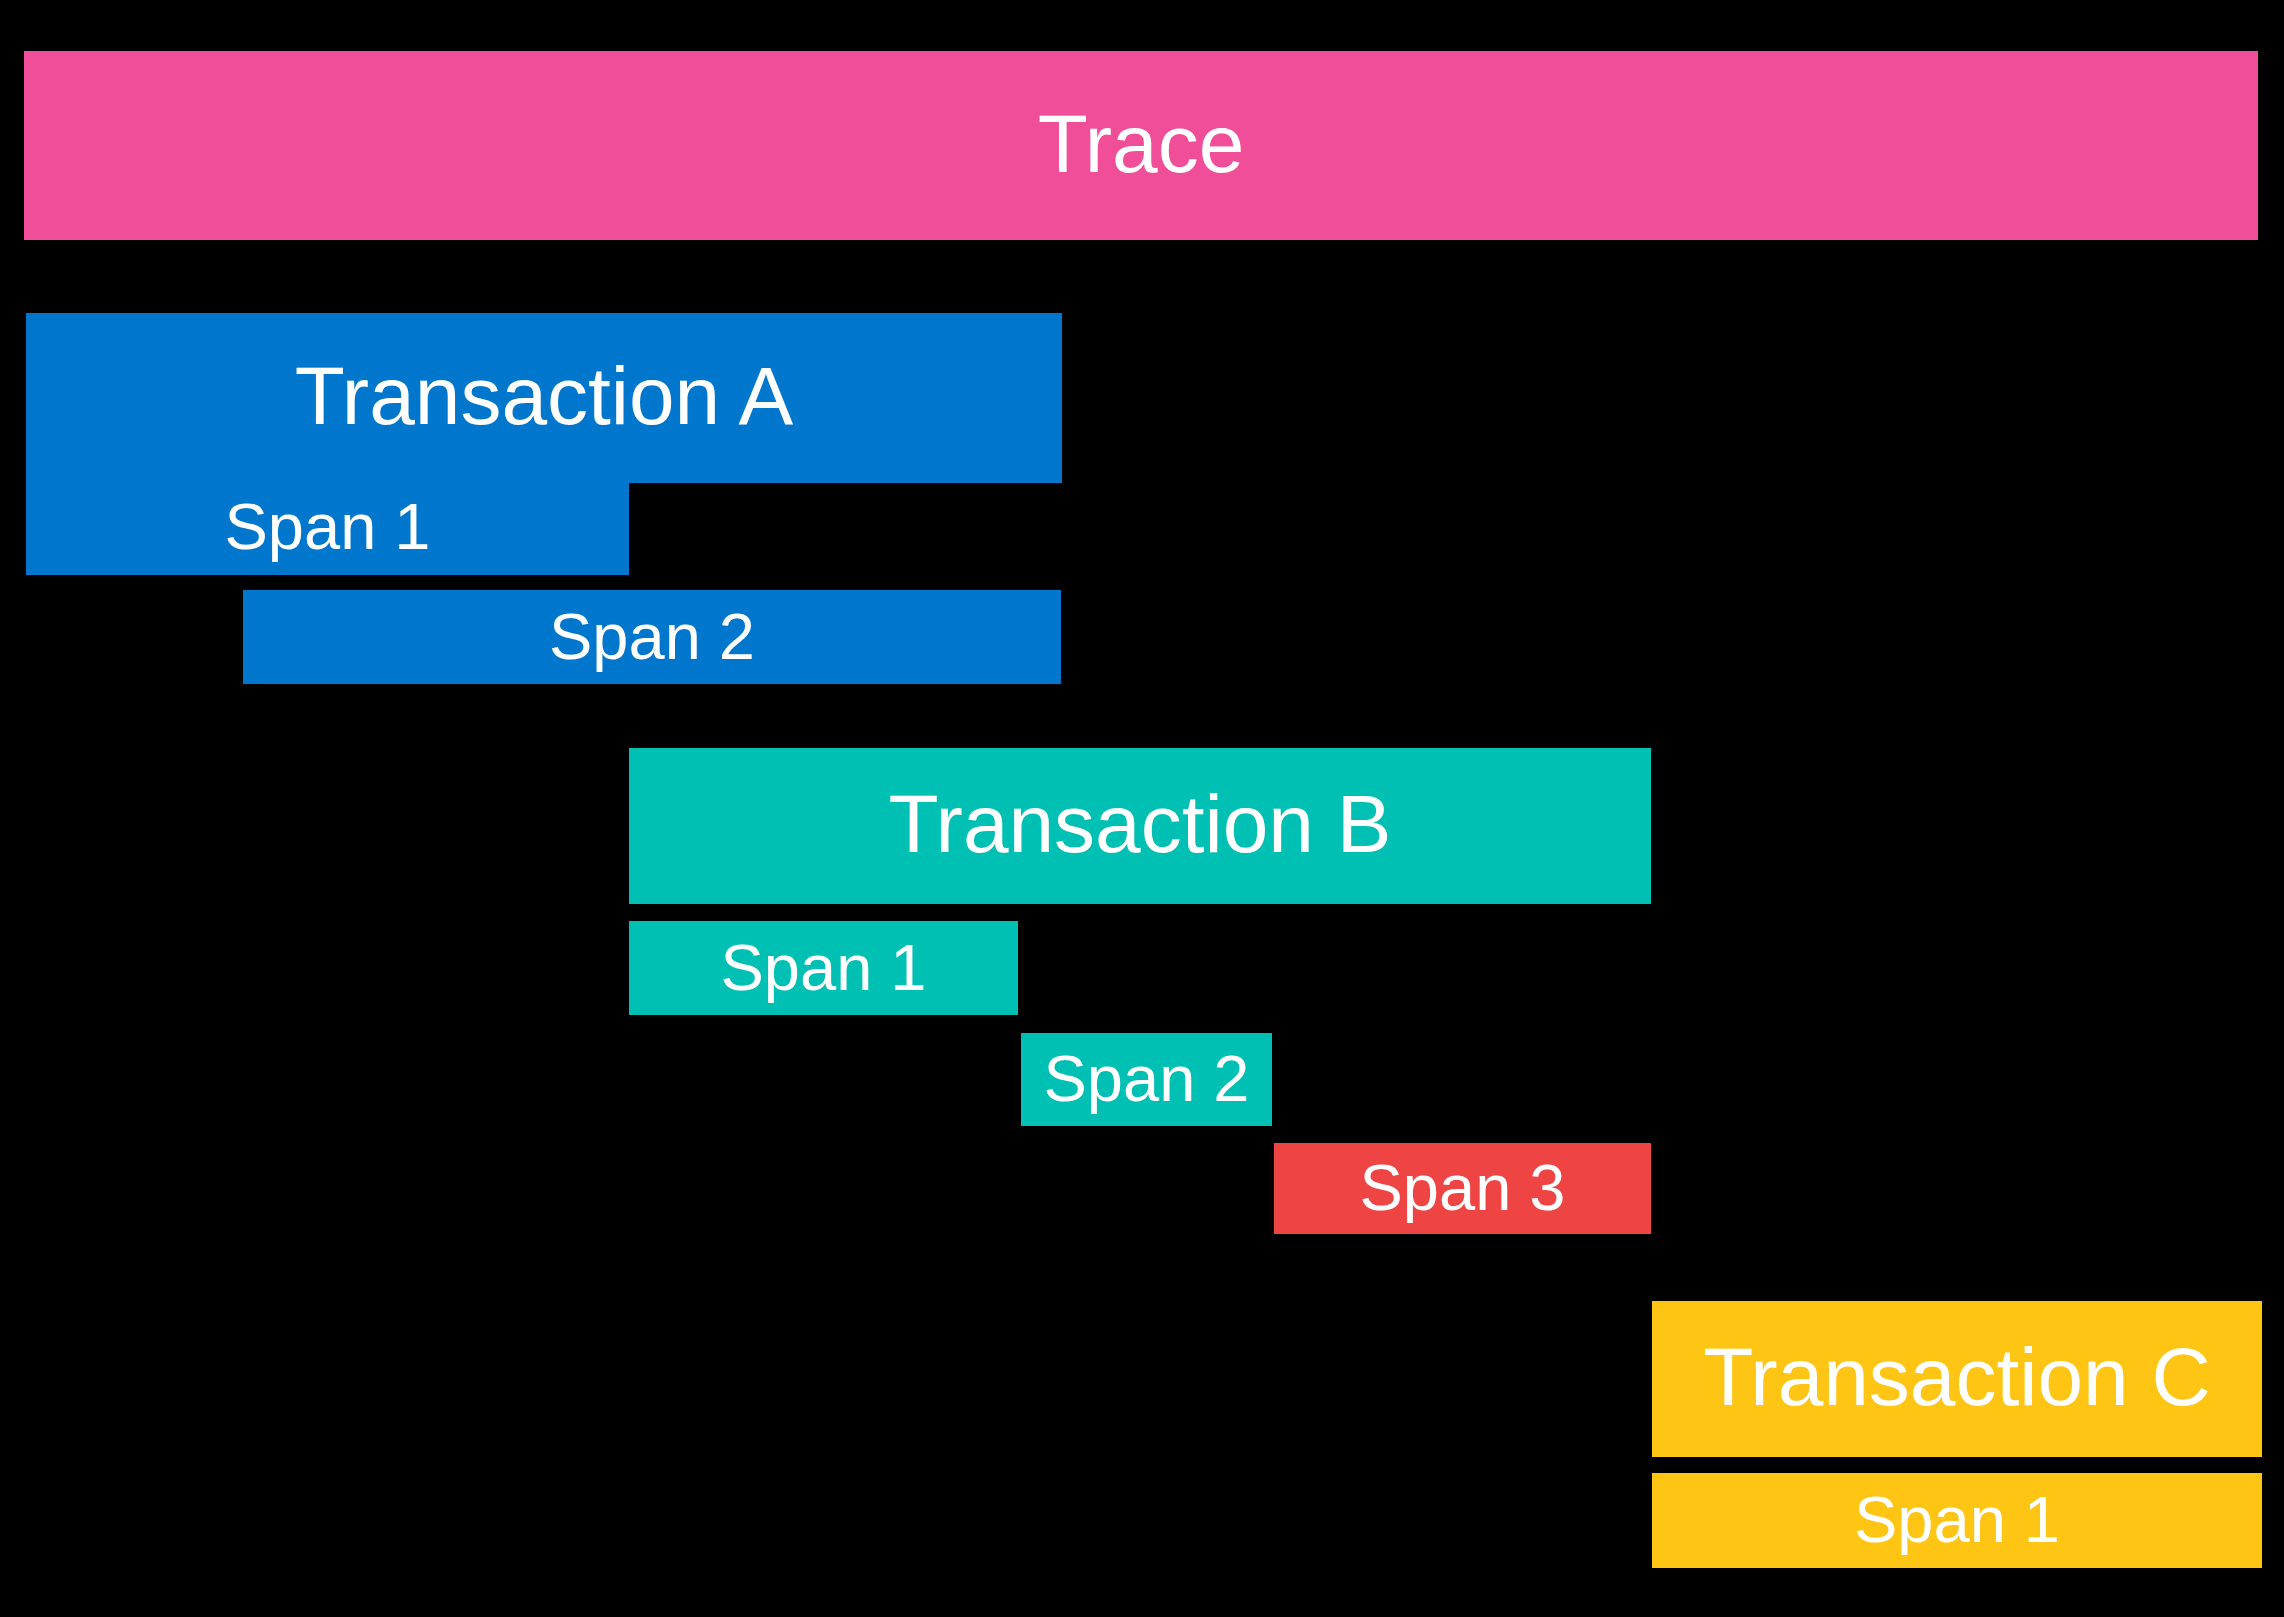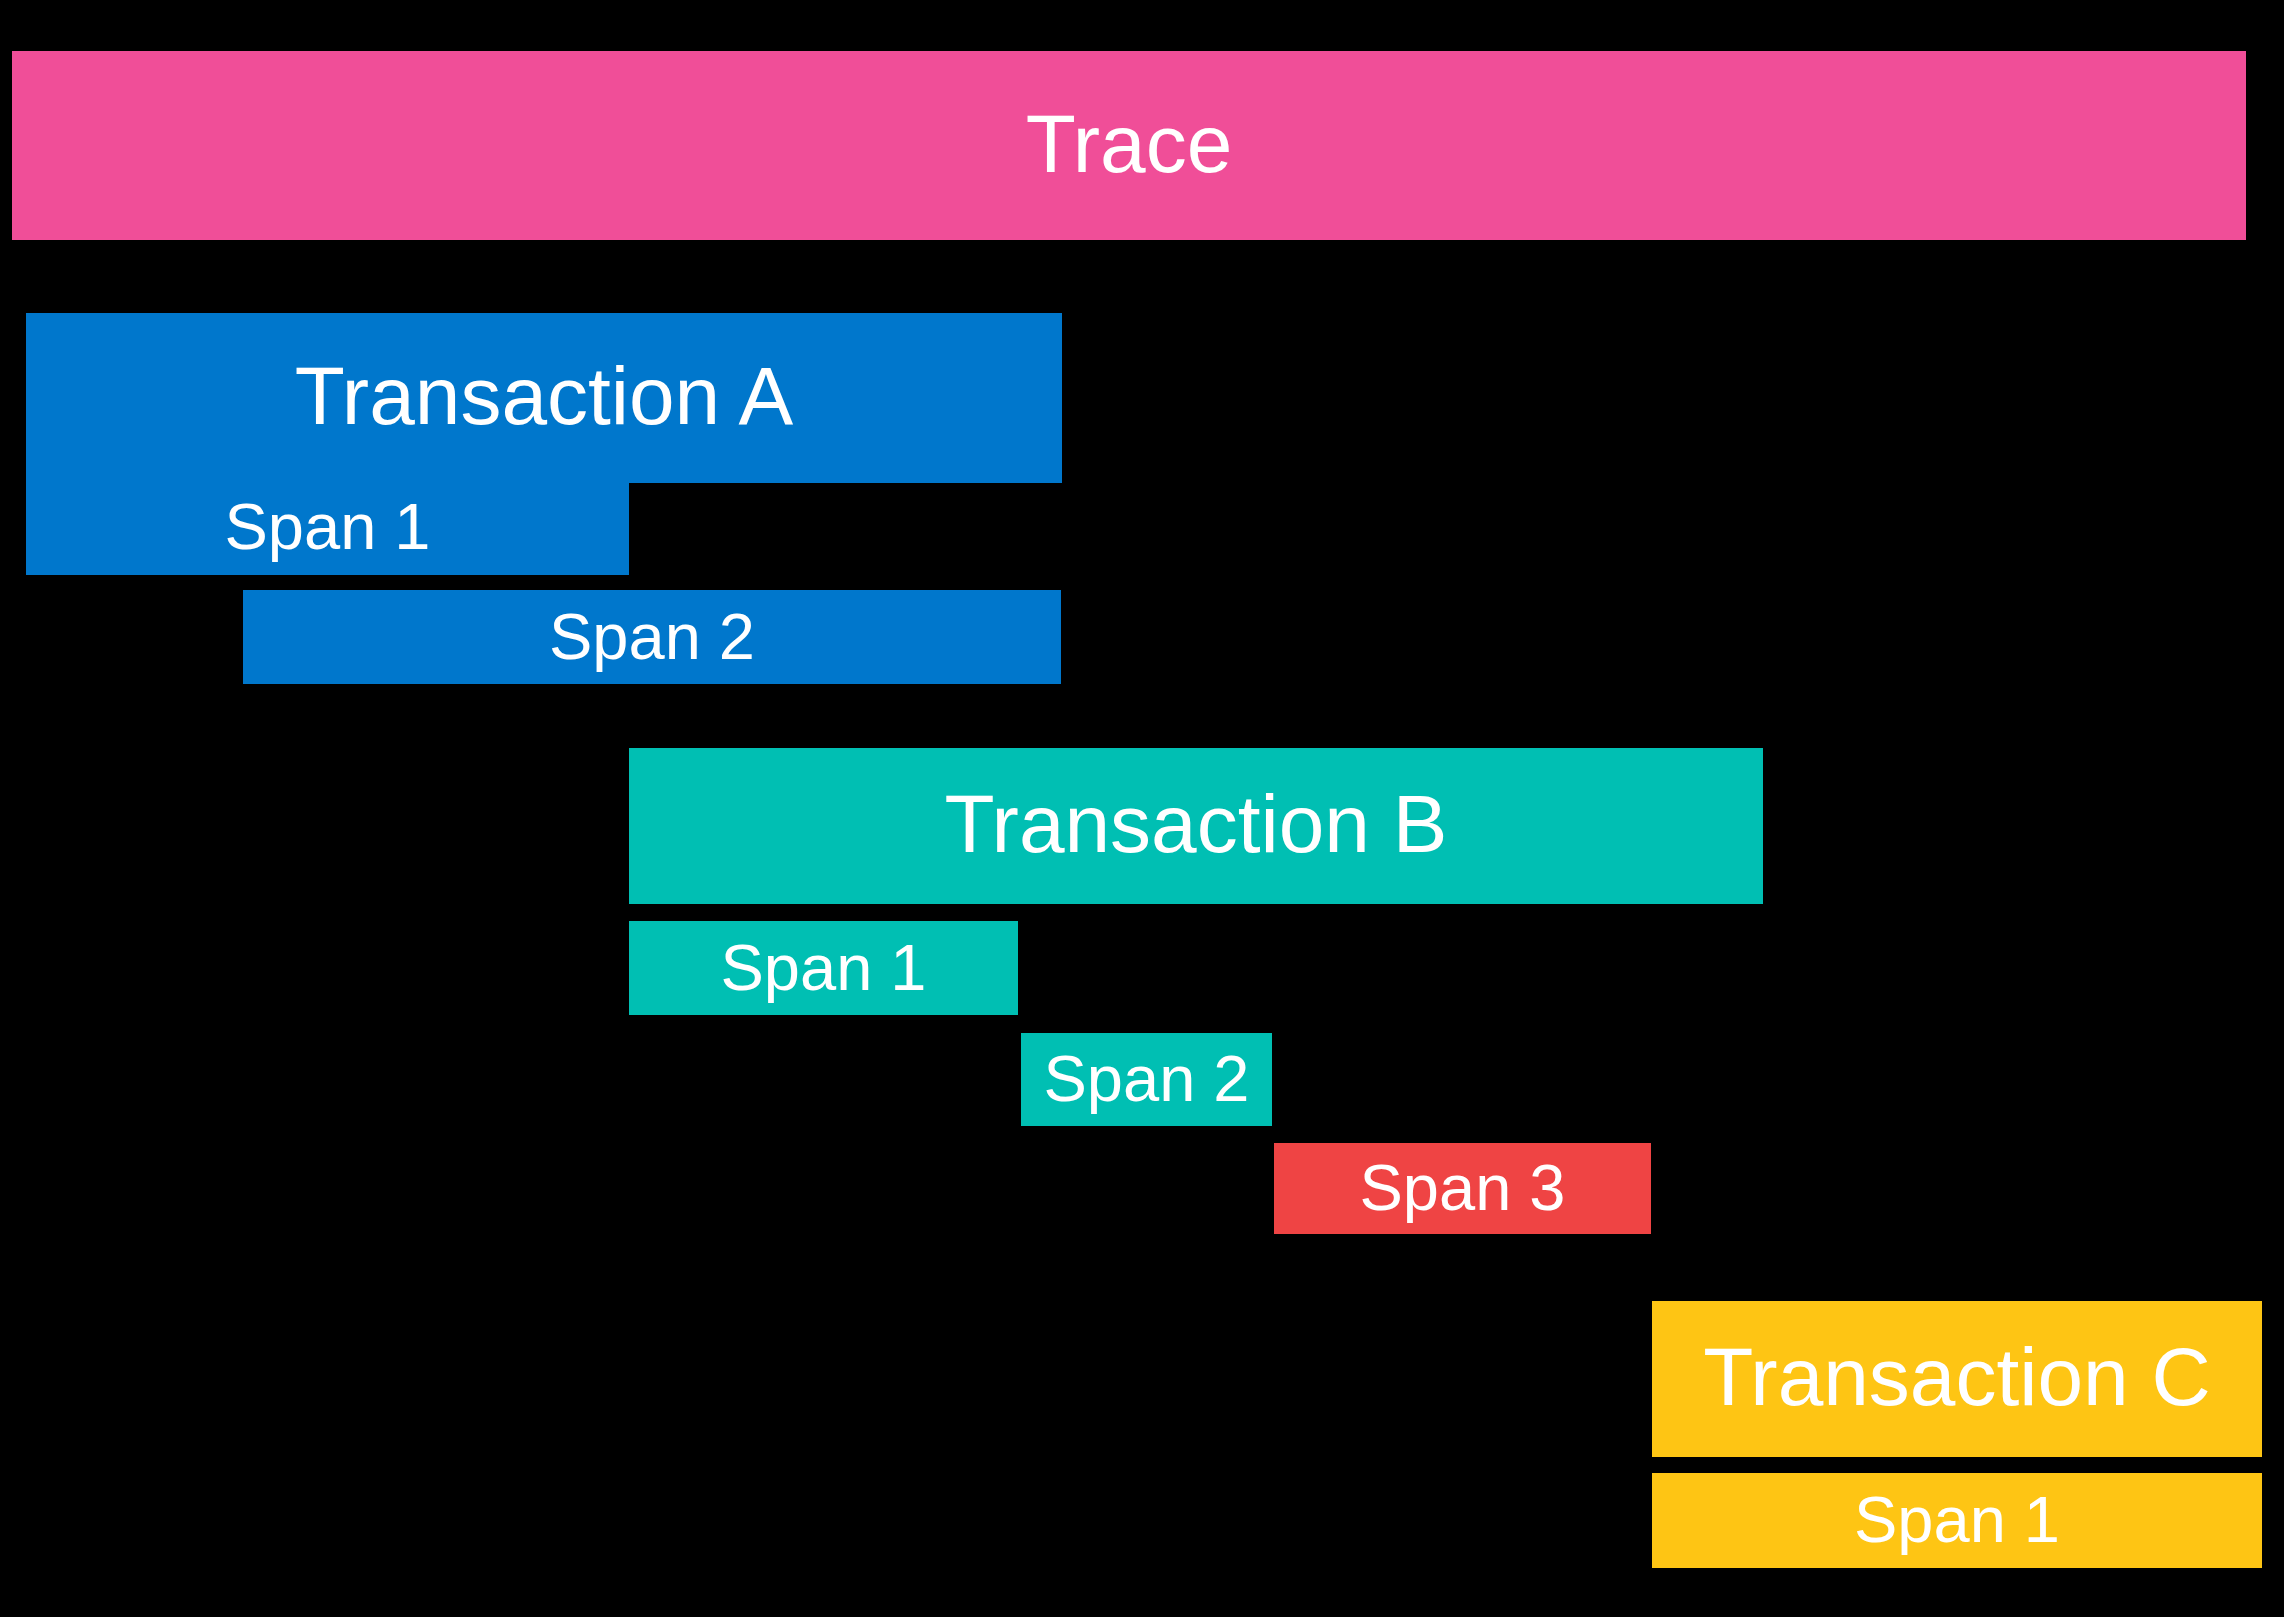--- a/index.html
+++ b/index.html
@@ -30,37 +30,37 @@
   .bar .label {
     display: block;
     transform: translateY(-0.02em);
   }
 </style>
 </head>
 <body style="background-color: rgb(0, 0, 0);">
 
 <div class="stage" style="color: rgb(255, 255, 255);">
 
-  <div class="bar" style="left: 12px; top: 51px; width: 2234px; height: 189px; background-color: rgb(240, 78, 152); font-size: 82px;">
+  <div class="bar" style="left: 24px; top: 51px; width: 2234px; height: 189px; background-color: rgb(240, 78, 152); font-size: 82px;">
     <span class="label">Trace</span>
   </div>
 
   <div class="bar" style="left: 26px; top: 313px; width: 1036px; height: 170px; background-color: rgb(0, 119, 204); font-size: 82px;">
     <span class="label">Transaction A</span>
   </div>
 
   <div class="bar" style="left: 26px; top: 480px; width: 603px; height: 95px; background-color: rgb(0, 119, 204); font-size: 65px;">
     <span class="label">Span 1</span>
   </div>
 
   <div class="bar" style="left: 243px; top: 590px; width: 818px; height: 94px; background-color: rgb(0, 119, 204); font-size: 65px;">
     <span class="label">Span 2</span>
   </div>
 
-  <div class="bar" style="left: 629px; top: 748px; width: 1134px; height: 156px; background-color: rgb(0, 191, 179); font-size: 82px; text-align: right;">
+  <div class="bar" style="left: 629px; top: 748px; width: 1022px; height: 156px; background-color: rgb(0, 191, 179); font-size: 82px; text-align: right;">
     <span class="label">Transaction B</span>
   </div>
 
   <div class="bar" style="left: 629px; top: 921px; width: 389px; height: 94px; background-color: rgb(0, 191, 179); font-size: 65px;">
     <span class="label">Span 1</span>
   </div>
 
   <div class="bar" style="left: 1021px; top: 1033px; width: 251px; height: 93px; background-color: rgb(0, 191, 179); font-size: 65px;">
     <span class="label">Span 2</span>
   </div>

